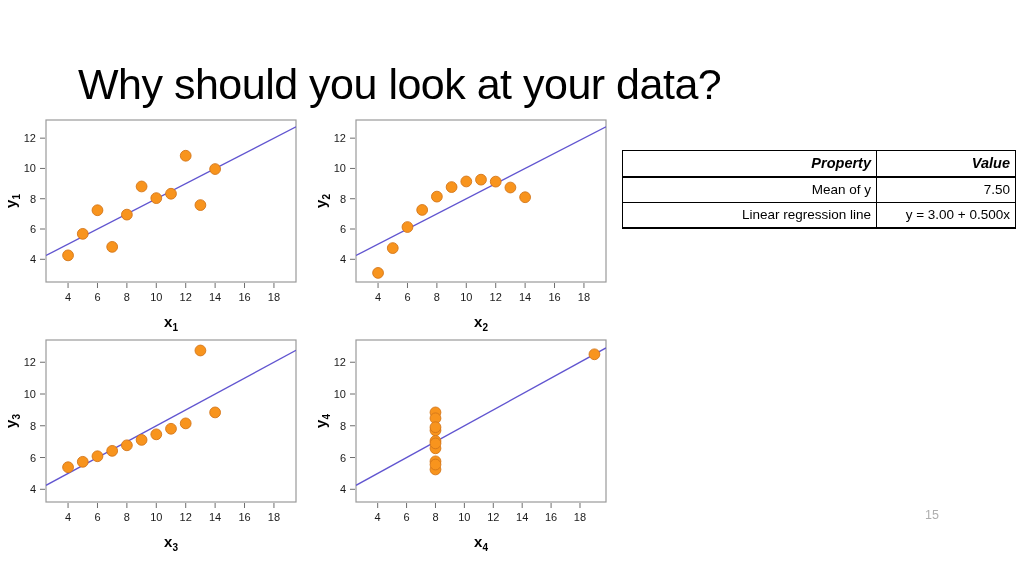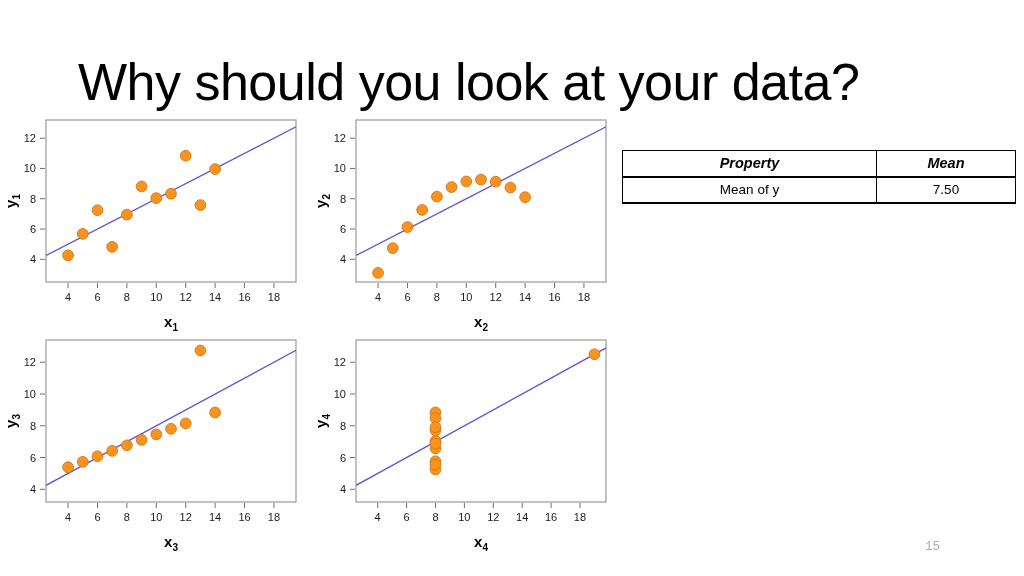--- a/index.html
+++ b/index.html
@@ -7,22 +7,22 @@
     width: 1024px; height: 576px;
     background: #ffffff;
     font-family: "Liberation Sans", sans-serif;
     overflow: hidden;
   }
   #slide { position: relative; width: 1024px; height: 576px; background: #fff; }
 
   
   #slide-title {
     position: absolute;
-    left: 78px; top: 52px;
-    font-size: 52px;
+    left: 78px; top: 60px;
+    font-size: 43px;
     font-weight: 400;
     color: #000000;
     letter-spacing: -0.5px;
     white-space: nowrap;
     font-family: "Liberation Sans", sans-serif;
   }
 
   
   .plot { position: absolute; }
   .plot svg { display: block; }
@@ -55,22 +55,22 @@
     width: 393px;
     border-collapse: collapse;
     font-family: "Liberation Sans", sans-serif;
     font-size: 13.5px;
     color: #000;
     background: #fff;
     table-layout: fixed;
   }
   #stats-table td, #stats-table th {
     border: 1px solid #000;
-    padding: 4px 19px;
-    text-align: center;
+    padding: 4px 5px;
+    text-align: right;
     vertical-align: middle;
     line-height: 1.18;
     font-weight: 400;
     word-wrap: break-word;
     overflow-wrap: anywhere;
   }
   #stats-table .col-prop { width: 254px; }
   #stats-table .col-val  { width: 139px; }
   #stats-table thead th {
     font-style: italic;
@@ -78,24 +78,24 @@
     font-size: 14.5px;
     border-bottom: 2.5px solid #000;
     padding-top: 4px; padding-bottom: 4px;
   }
   #stats-table tbody tr td { border-top: 1px solid #000; }
   #stats-table tbody tr:last-child td { border-bottom: 2px solid #000; }
 
   
   #page-number {
     position: absolute;
-    left: 925px; top: 540px;
+    left: 925px; top: 508px;
     font-size: 12.5px;
     color: #aeaeae;
-    font-family: Liberation Mono, monospace;
+    font-family: Liberation Sans, sans-serif;
   }
 </style>
 </head>
 <body>
 
 <div id="slide">
 
   <div id="slide-title">Why should you look at your data?</div>
 
   <div class="plot" style="left:0px; top:112px;">
@@ -308,25 +308,29 @@
     </div>
 
   <table id="stats-table">
     <colgroup>
         <col class="col-prop">
         <col class="col-val">
       </colgroup>
     <thead>
       <tr>
         <th>Property</th>
-        <th>Mean</th>
+        <th>Value</th>
       </tr>
     </thead>
     <tbody>
         <tr>
           <td>Mean of y</td>
           <td>7.50</td>
         </tr>
+        <tr>
+          <td>Linear regression line</td>
+          <td>y = 3.00 + 0.500x</td>
+        </tr>
       </tbody>
   </table>
 
   <div id="page-number">15</div>
 </div>
 
 </body></html>

